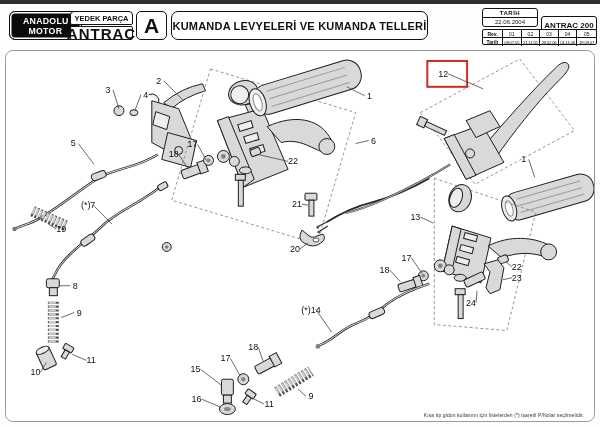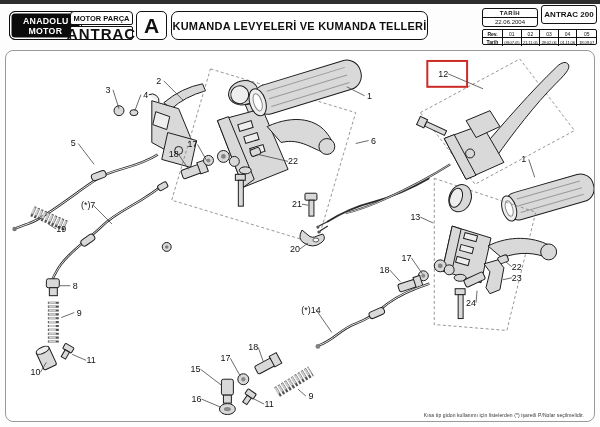--- a/index.html
+++ b/index.html
@@ -10,21 +10,21 @@
   .logo{left:9px;top:11px;width:73px;height:29px;background:#0b0b0b;border-radius:6px;border:1.5px solid #0b0b0b;box-shadow:inset 0 0 0 1.5px #fff;flex-direction:column;line-height:1}
   .logo div{color:#fff;font-weight:bold;font-size:9.5px;letter-spacing:.3px;transform:scaleX(.92)}
   .tags{position:absolute;left:70px;top:11px;width:63px;height:29px}
   .tag-top{position:absolute;left:0;top:0;width:63px;height:14px;border:1.2px solid #111;border-radius:4px 4px 2px 2px;background:#fff;display:flex;align-items:center;justify-content:center;font-size:7.5px;font-weight:bold}
   .tag-bot{position:absolute;left:0;top:15px;width:63px;height:14px;border:1.8px solid #111;border-radius:2px;background:#fff;display:flex;align-items:center;justify-content:center;font-size:15px;font-weight:bold;letter-spacing:1px}
   .sect{left:136px;top:11px;width:31px;height:29px;font-size:21px;font-weight:bold;border-width:1.5px}
   .title{left:171px;top:11px;width:257px;height:29px;font-size:11px;font-weight:bold;letter-spacing:.2px;border-radius:7px}
   .datebox{position:absolute;left:482px;top:8px;width:56px;height:19px;border:1px solid #111;border-radius:3px;background:#fff;font-size:6px;text-align:center;overflow:hidden}
   .datebox .dl{font-weight:bold;border-bottom:.8px solid #111;height:9px;line-height:9px;letter-spacing:.5px}
   .datebox .dv{height:9px;line-height:9px}
-  .model{left:541px;top:5px;width:56px;height:19px;font-size:8px;font-weight:bold;border-radius:3px;border-width:1px}
+  .model{left:541px;top:16px;width:56px;height:19px;font-size:8px;font-weight:bold;border-radius:3px;border-width:1px}
   .revtbl{position:absolute;left:482px;top:29px;width:115px;height:16px;border:.8px solid #111;border-radius:2px;display:grid;grid-template-columns:20px repeat(5,1fr);grid-template-rows:8px 8px;background:#fff}
   .rt-cell{border-right:.6px solid #111;border-bottom:.6px solid #111;font-size:5px;display:flex;align-items:center;justify-content:center;overflow:hidden;white-space:nowrap}
   .rt-cell:nth-child(6n){border-right:none}
   .rt-cell:nth-child(n+7){border-bottom:none}
   .rt-h{font-weight:bold}
   .rt-d{font-size:4.3px;letter-spacing:-.2px}
   .canvas{position:absolute;left:5px;top:50px;width:590px;height:372px;border:1px solid #9a9a9a;border-radius:8px;background:#fff}
   .footnote{position:absolute;right:10px;bottom:3px;font-size:5px;color:#333;letter-spacing:.1px}
   svg{display:block}
   .plabel{font-size:9px;fill:#111;text-anchor:middle;font-family:"Liberation Sans",sans-serif}
@@ -36,21 +36,21 @@
 </head>
 <body>
 
 <div class="topstrip"></div>
 
 <div class="hbox logo">
   <div>ANADOLU</div>
   <div>MOTOR</div>
 </div>
 <div class="tags">
-  <div class="tag-top">MOTOR PARÇA</div>
+  <div class="tag-top">YEDEK PARÇA</div>
   <div class="tag-bot">ANTRAC</div>
 </div>
 <div class="hbox sect">A</div>
 <div class="hbox title">KUMANDA LEVYELERİ VE KUMANDA TELLERİ</div>
 <div class="datebox">
   <div class="dl">TARİH</div>
   <div class="dv">22.06.2004</div>
 </div>
 <div class="hbox model">ANTRAC 200</div>
 <div class="revtbl">

